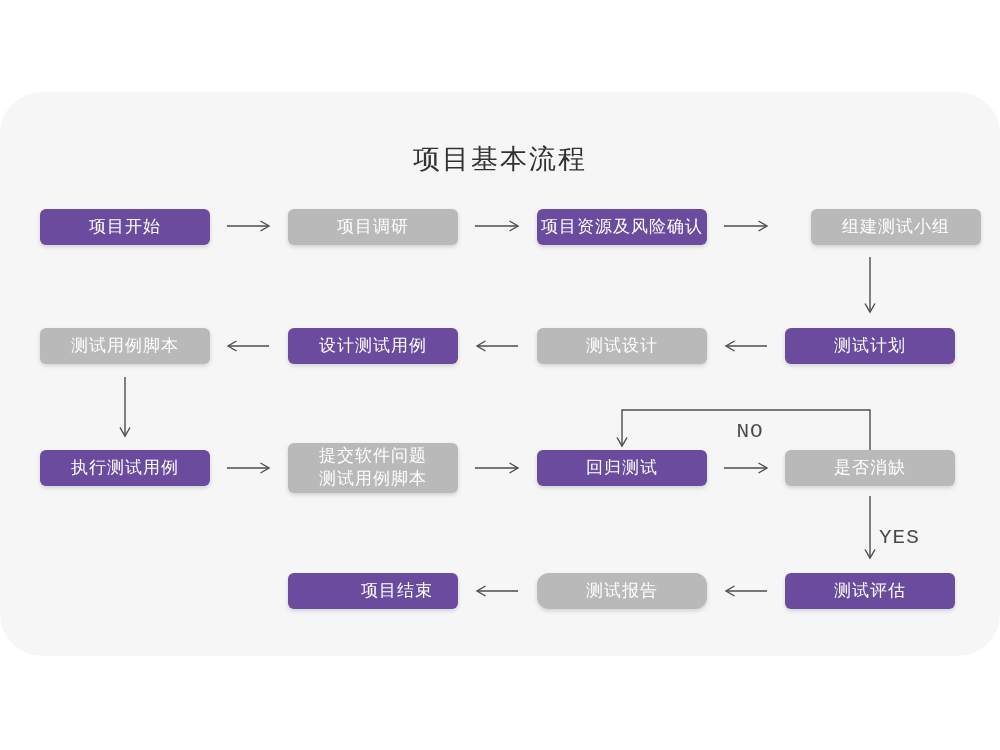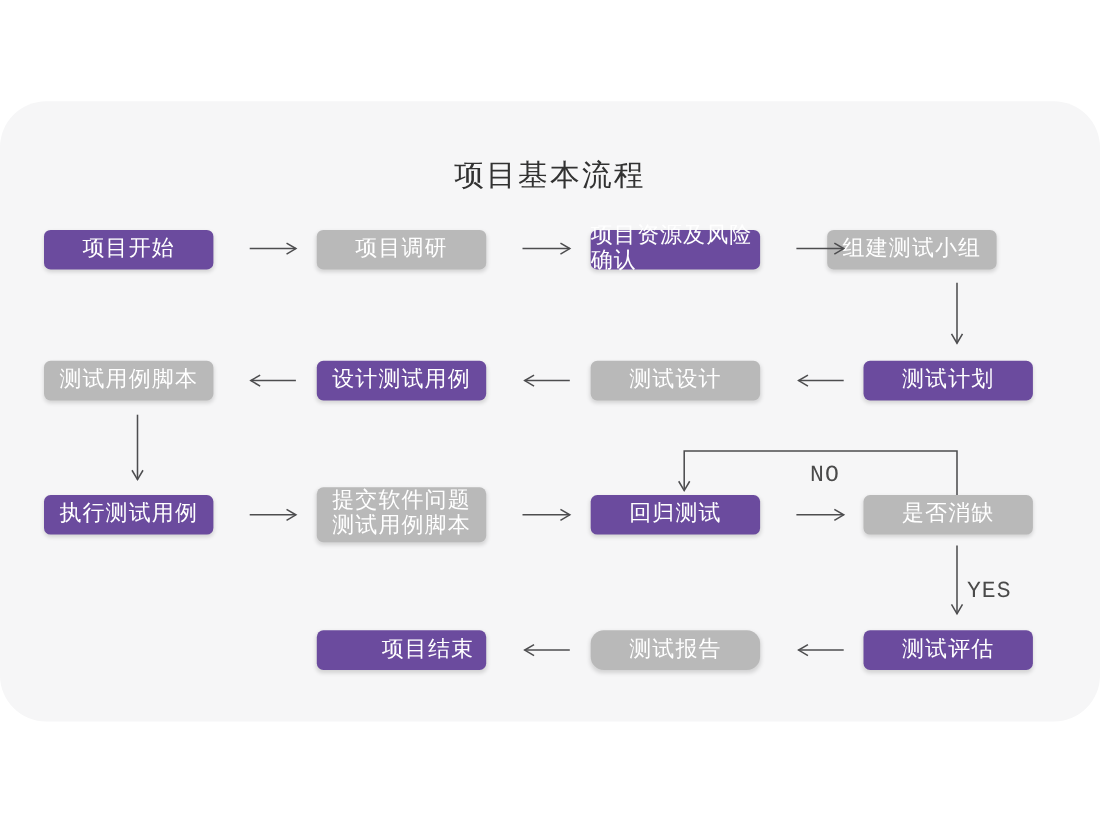--- a/index.html
+++ b/index.html
@@ -6,44 +6,44 @@
     --purple:#6B4B9E; --gray:#B9B9B9; --card-bg:#F6F6F7; --page-bg:#FFFFFF;
     --arrow:#4D4D4F; --node-text:#FFFFFF; --title-text:#323232; --label-text:#4A4A4A;
   }
   *{margin:0;padding:0;box-sizing:border-box;}
   html,body{background:var(--page-bg);}
   body{font-family:"Liberation Sans","DejaVu Sans",sans-serif;}
   .stage{position:relative;width:1000px;height:750px;background:var(--page-bg);overflow:hidden;font-family:Liberation Mono, monospace;}
   .card{position:absolute;left:0;top:92px;width:1000px;height:564px;border-radius:42px;background:var(--card-bg);}
   .diagram-title{position:absolute;left:0;top:141px;width:1000px;text-align:center;
     font-size:27px;letter-spacing:2px;color:var(--title-text);font-weight:500;}
-  .node{position:absolute;width:154px;height:36px;border-radius:6px;
+  .node{position:absolute;width:170px;height:36px;border-radius:6px;
     display:flex;flex-direction:column;align-items:center;justify-content:center;
-    font-size:20px;letter-spacing:1px;color:var(--node-text);line-height:23px;
+    font-size:17px;letter-spacing:1px;color:var(--node-text);line-height:23px;
     box-shadow:0 2px 4px rgba(0,0,0,0.15);}
   .node.purple{background:var(--purple);}
   .node.gray{background:var(--gray);}
   .node.two-line{height:50px;}
   svg.flow{position:absolute;left:0;top:0;width:1000px;height:750px;pointer-events:none;}
   .arrow-stroke{stroke:var(--arrow);fill:none;stroke-width:1.4px;}
   .branch-label{fill:var(--label-text);font-size:21px;letter-spacing:1px;font-weight:300;}
 </style>
 </head>
 <body>
 
 <div class="stage">
 
   <div class="card"></div>
 
   <div class="diagram-title">项目基本流程</div>
 
   <div class="node purple" style="left:40px;top:209px;">项目开始</div>
   <div class="node gray" style="left:288px;top:209px;">项目调研</div>
   <div class="node purple" style="left:537px;top:209px;">项目资源及风险确认</div>
-  <div class="node gray" style="left:752px;top:209px;">组建测试小组</div>
+  <div class="node gray" style="left:811px;top:209px;">组建测试小组</div>
 
   <div class="node gray" style="left:40px;top:328px;">测试用例脚本</div>
   <div class="node purple" style="left:288px;top:328px;">设计测试用例</div>
   <div class="node gray" style="left:537px;top:328px;">测试设计</div>
   <div class="node purple" style="left:785px;top:328px;">测试计划</div>
 
   <div class="node purple" style="left:40px;top:450px;">执行测试用例</div>
   <div class="node gray two-line" style="left:288px;top:443px;">
     <span>提交软件问题</span>
     <span>测试用例脚本</span>

